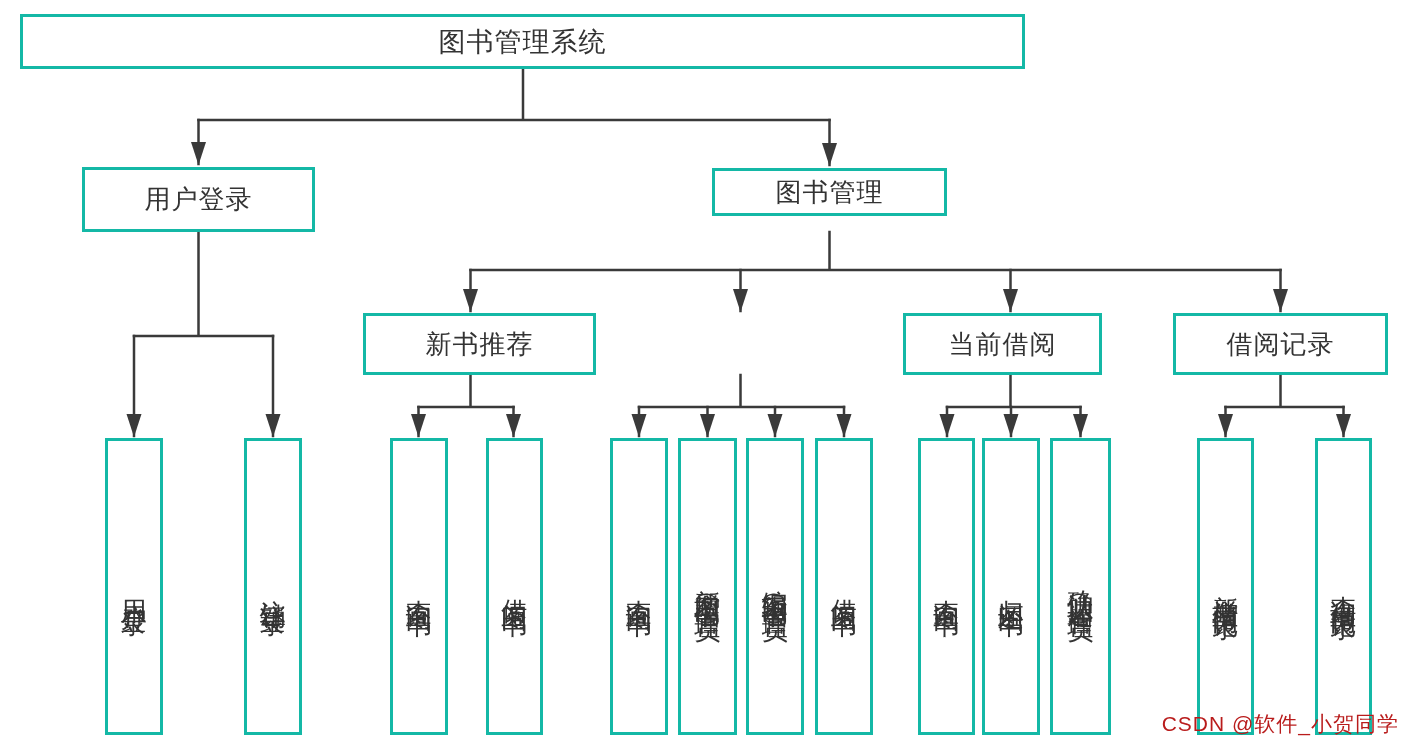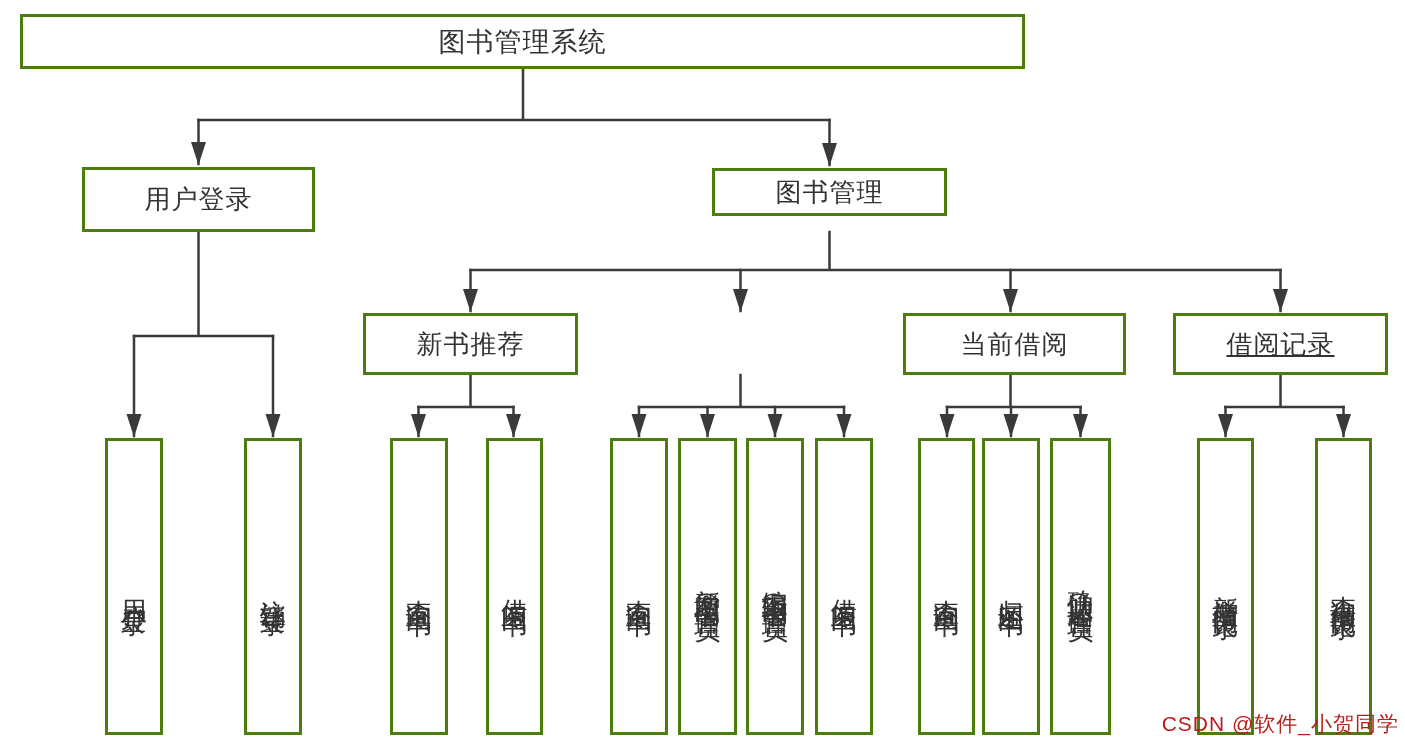--- a/index.html
+++ b/index.html
@@ -10,21 +10,21 @@
     background: #ffffff;
     font-family: "Liberation Sans", sans-serif;
     color: #333333;
     overflow: hidden;
   }
   svg.wires { position: absolute; left: 0; top: 0; z-index: 1; }
   svg.wires line { marker-end: url(#arr); }
   .box {
     position: absolute;
     box-sizing: border-box;
-    border: 3px solid #4d7c0f;
+    border: 3px solid #14b8a6;
     background: #ffffff;
     display: flex;
     align-items: center;
     justify-content: center;
     z-index: 2;
   }
   .box.h  { font-size: 26px; letter-spacing: 1px; white-space: nowrap; }
   .box.root { font-size: 27px; }
   .vtext {
     writing-mode: vertical-rl;
@@ -85,23 +85,23 @@
       <line x1="1225.5" y1="407" x2="1225.5" y2="436"></line>
       <line x1="1343.5" y1="407" x2="1343.5" y2="436"></line>
     </g>
   </svg>
 
   <div class="box h root" style="left:20px; top:14px; width:1005px; height:55px;">图书管理系统</div>
 
   <div class="box h" style="left:82px; top:167px; width:233px; height:65px;">用户登录</div>
   <div class="box h" style="left:712px; top:168px; width:235px; height:48px;">图书管理</div>
 
-  <div class="box h" style="left:363px; top:313px; width:215px; height:62px;">新书推荐</div>
-  <div class="box h" style="left:903px; top:313px; width:223px; height:62px;">当前借阅</div>
-  <div class="box h" style="left:1173px; top:313px; width:215px; height:62px;text-decoration:underline;">借阅记录</div>
+  <div class="box h" style="left:363px; top:313px; width:233px; height:62px;">新书推荐</div>
+  <div class="box h" style="left:903px; top:313px; width:199px; height:62px;">当前借阅</div>
+  <div class="box h" style="left:1173px; top:313px; width:215px; height:62px;">借阅记录</div>
 
   <div class="box v" style="left:105px; top:438px; width:58px; height:297px;">
     <span class="vtext">用户登录</span>
   </div>
   <div class="box v" style="left:244px; top:438px; width:58px; height:297px;">
     <span class="vtext">注销登录</span>
   </div>
 
   <div class="box v" style="left:390px; top:438px; width:58px; height:297px;">
     <span class="vtext">查询图书</span>

